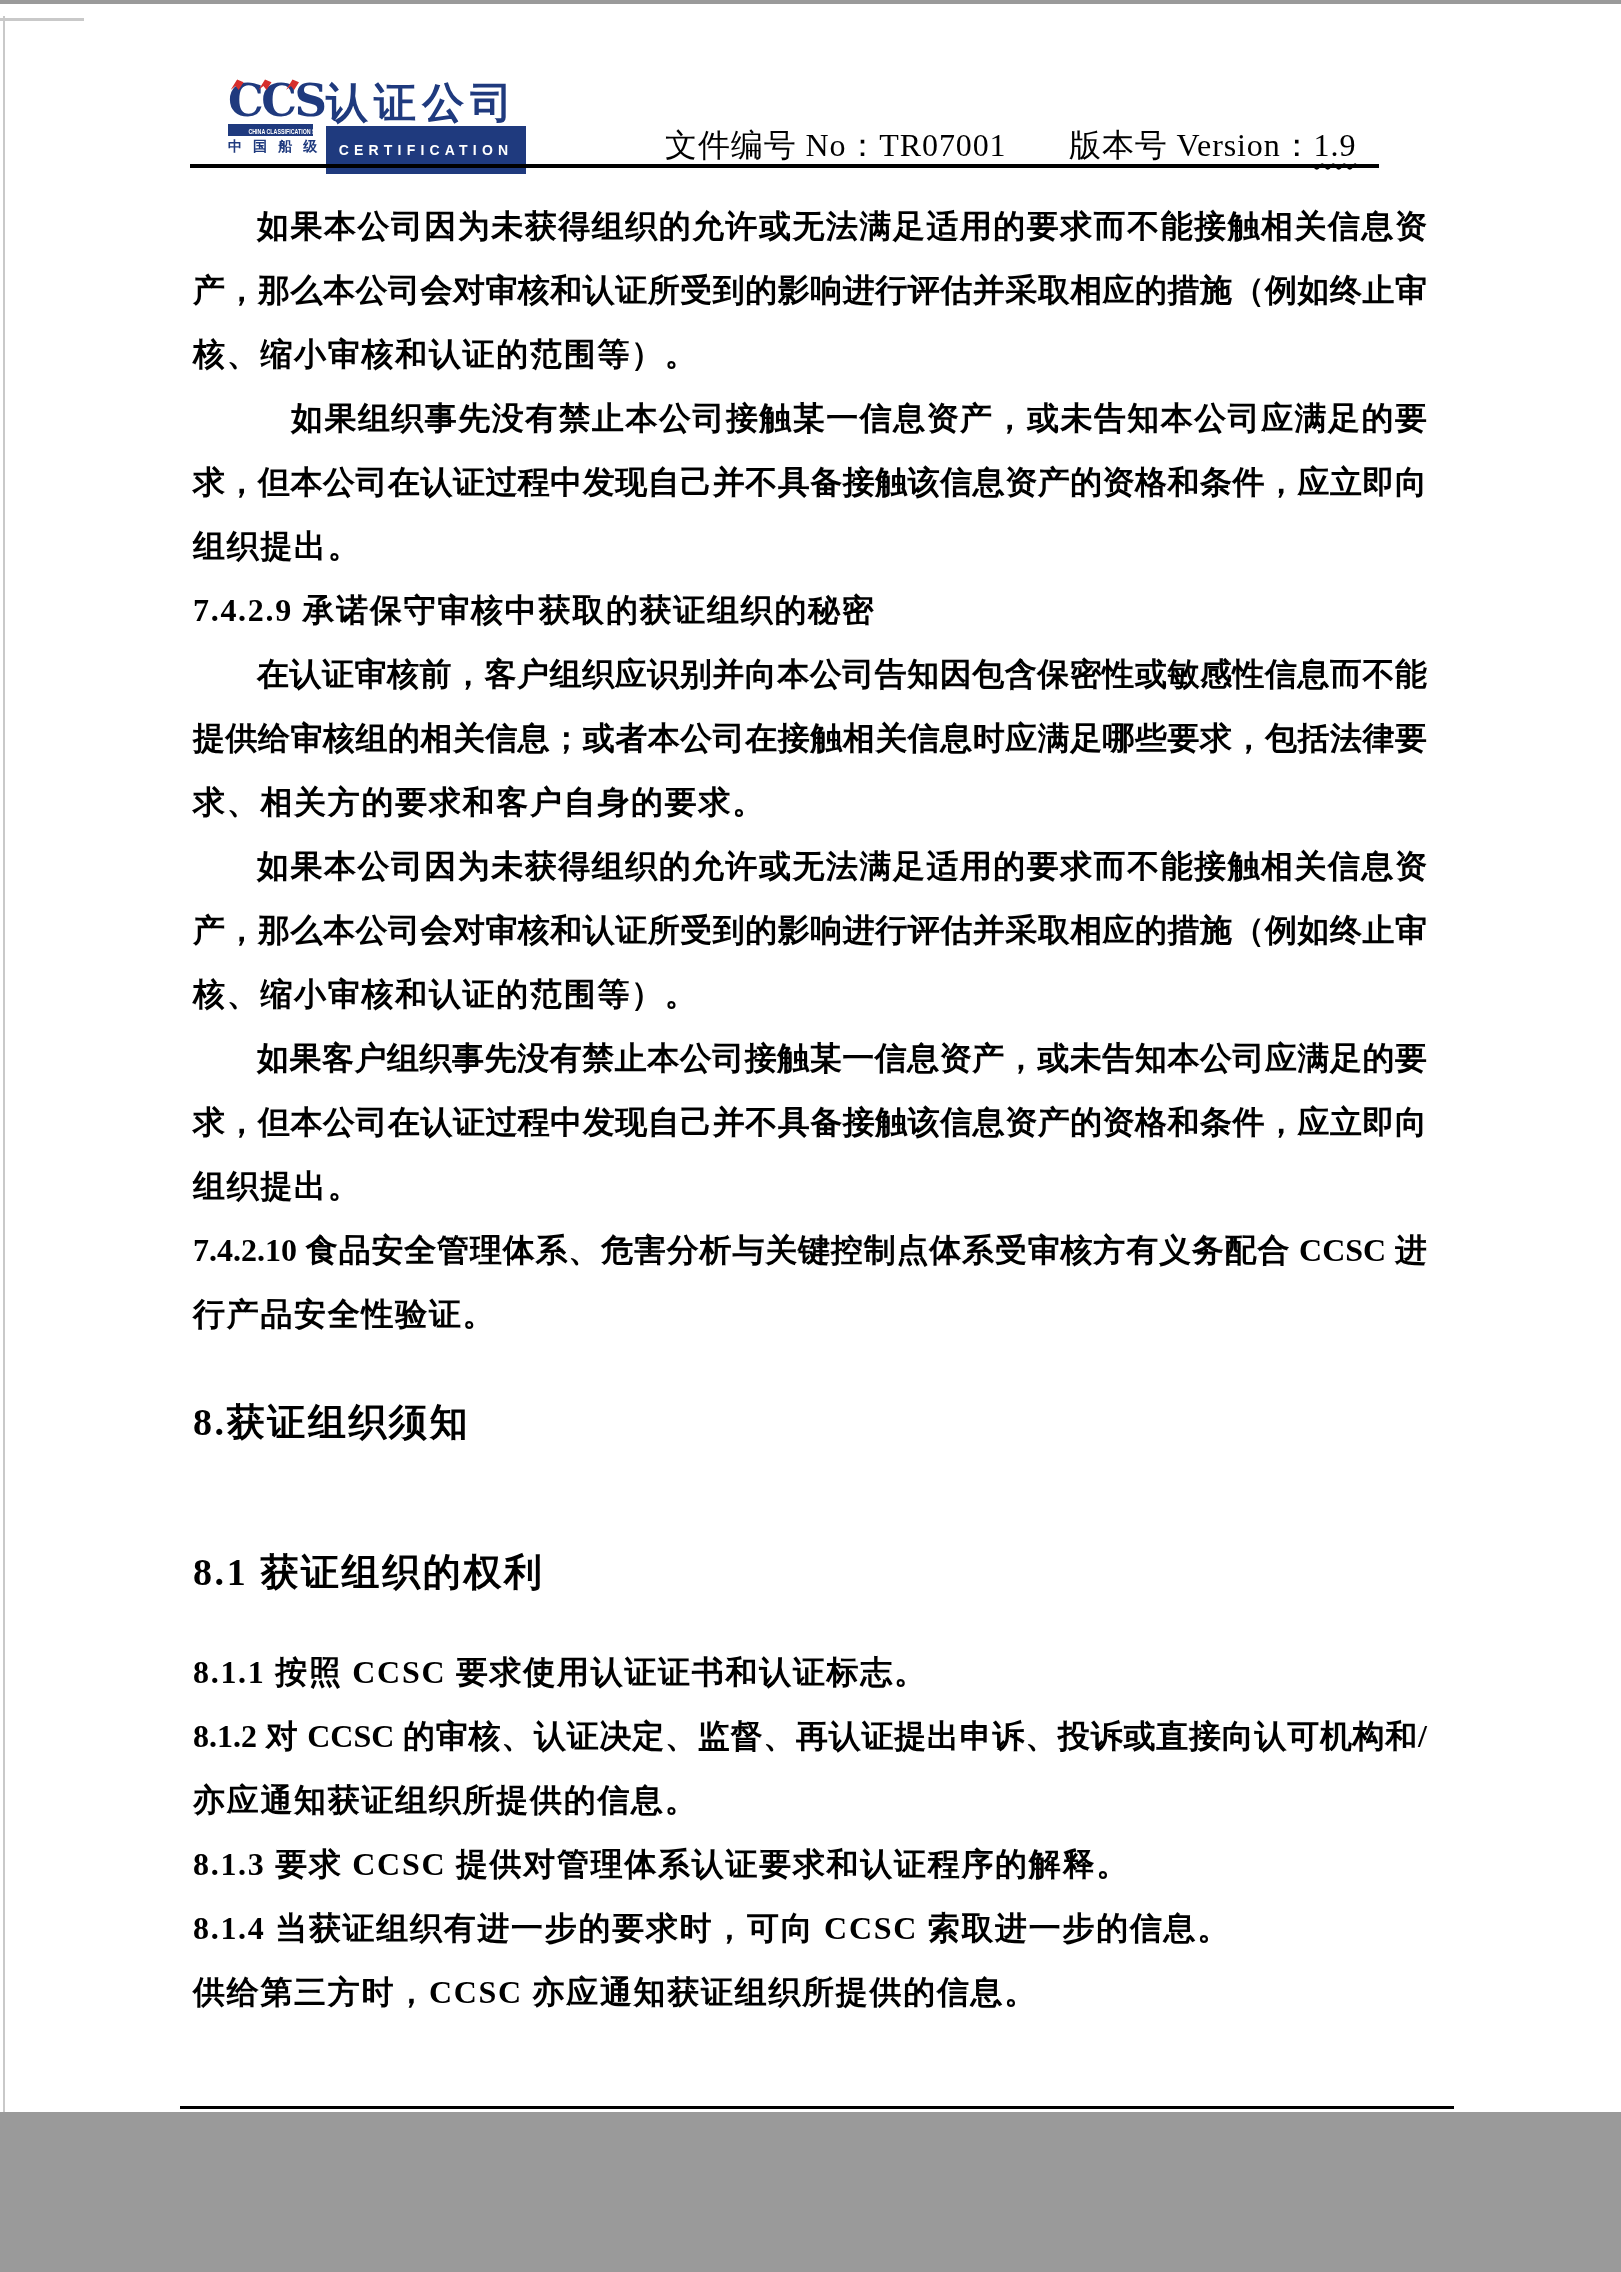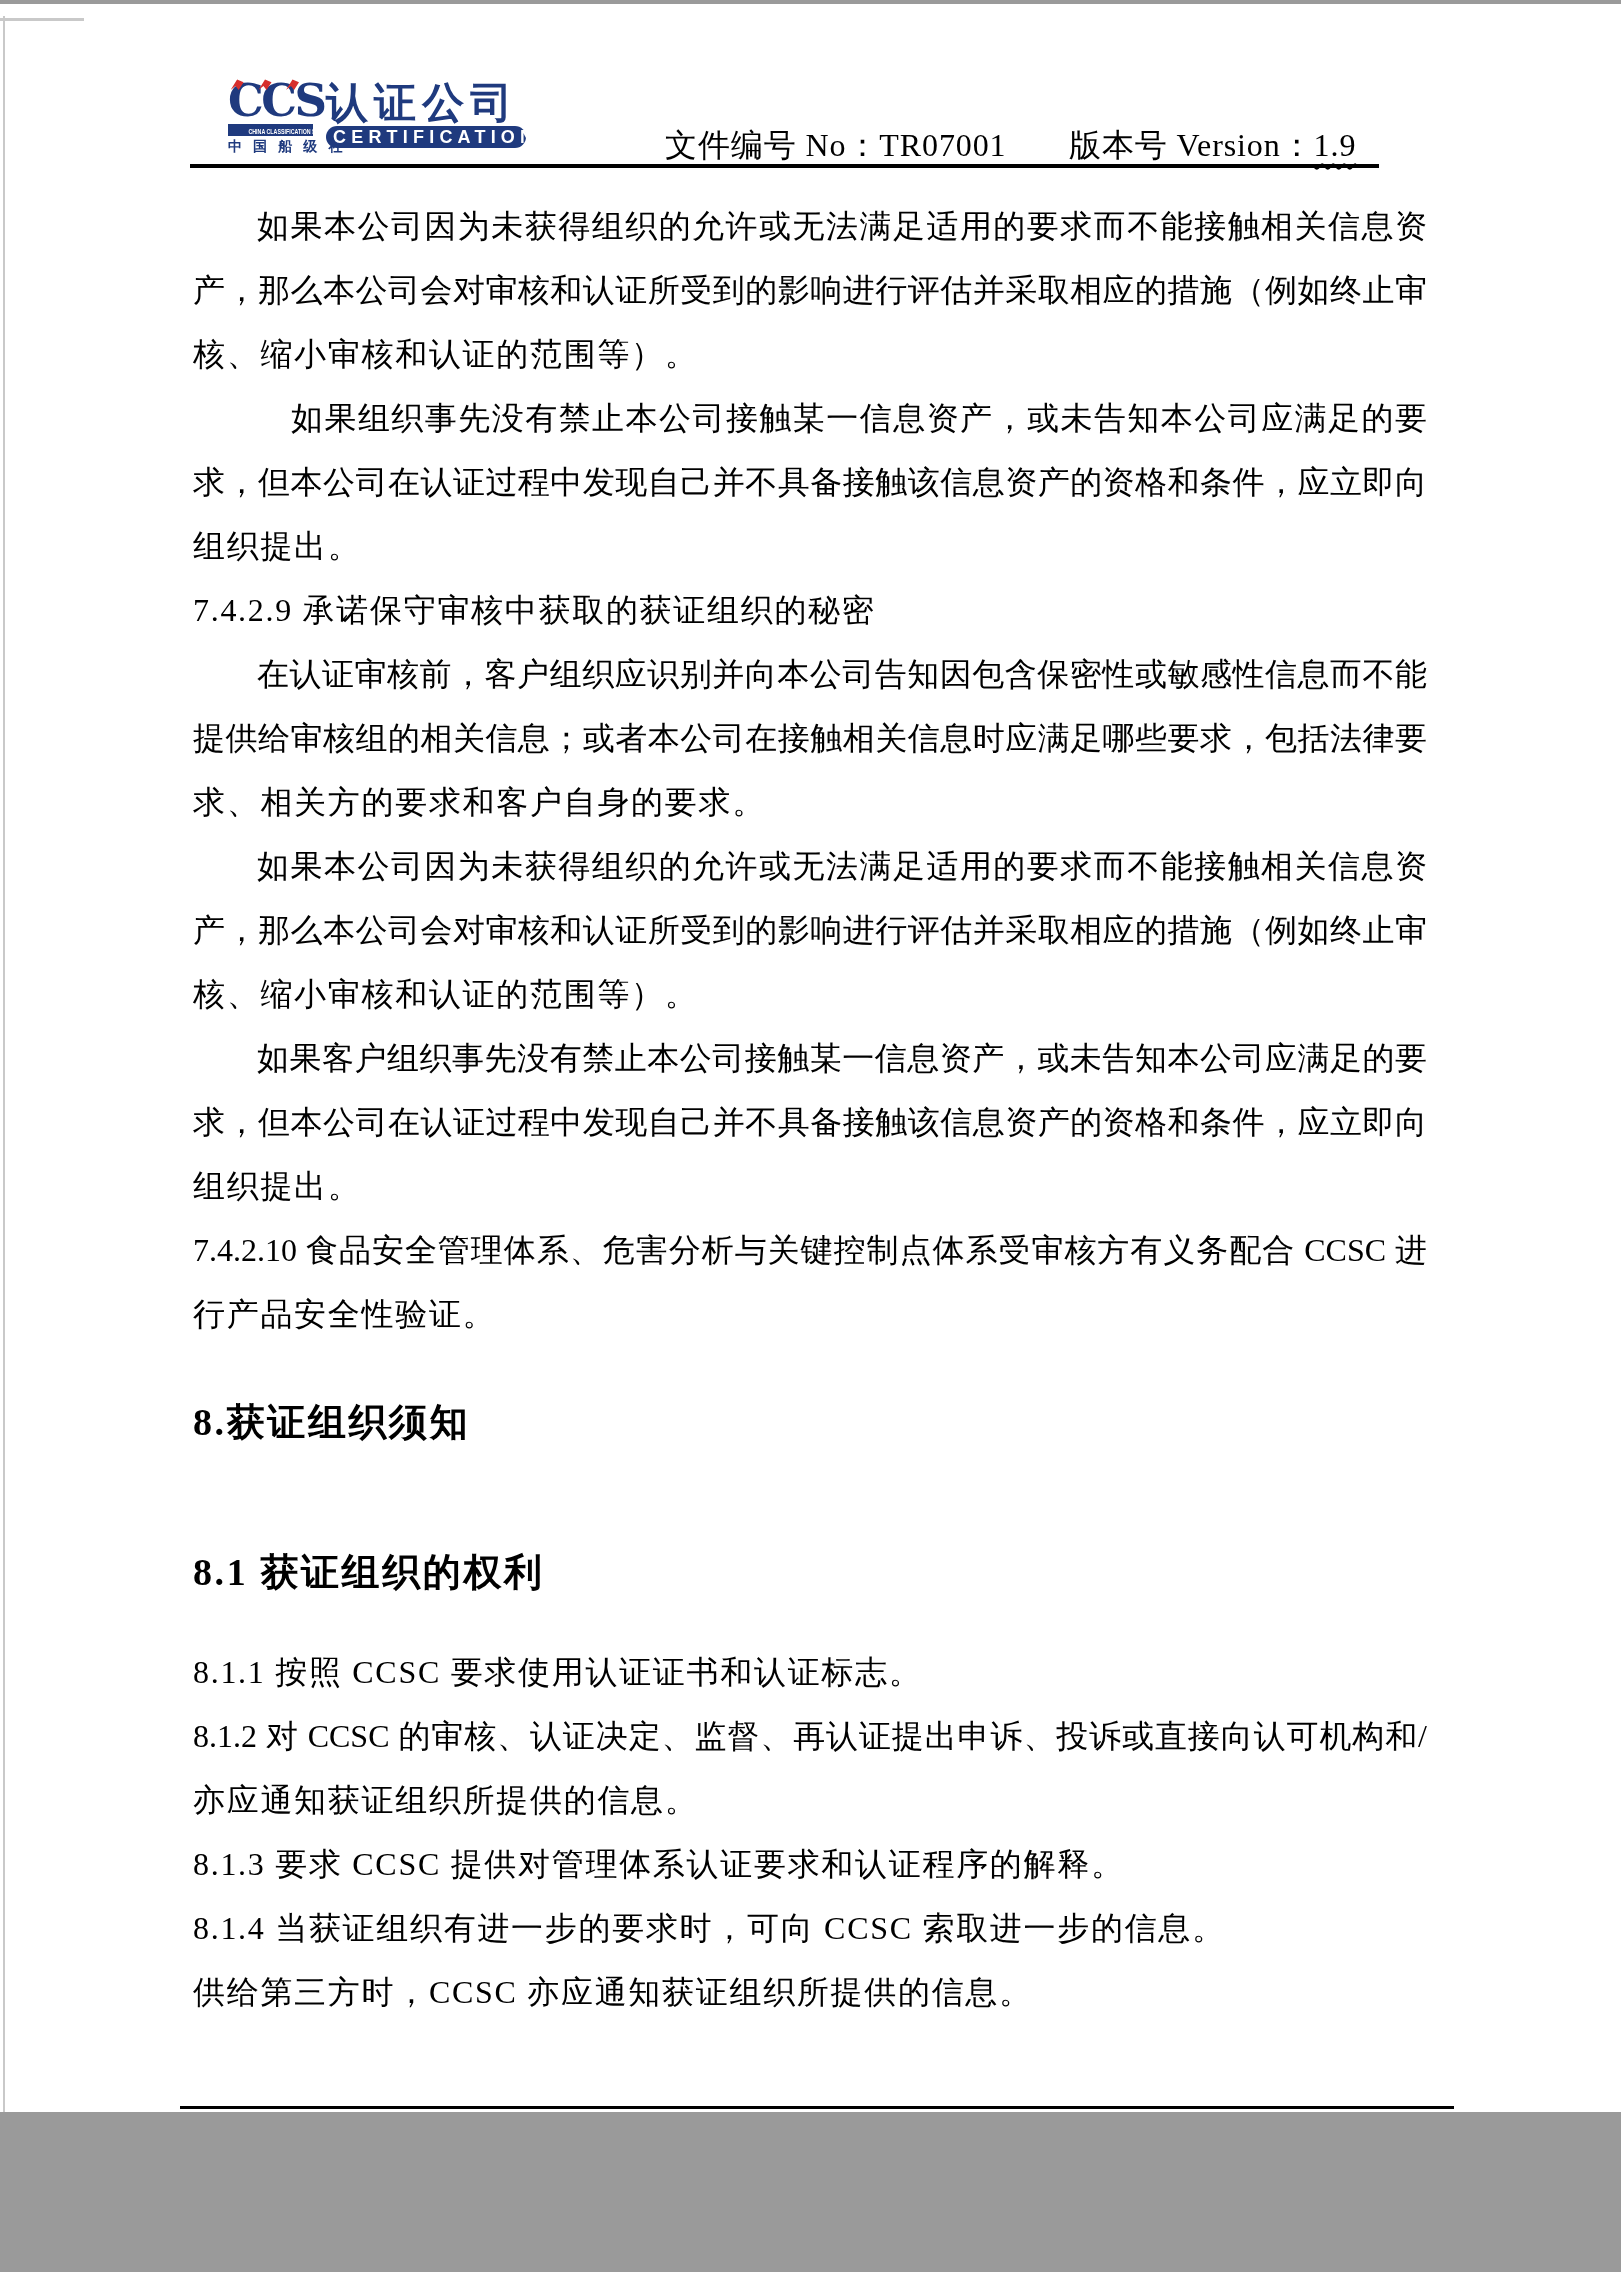--- a/index.html
+++ b/index.html
@@ -27,32 +27,32 @@
   .ccs-bar { margin-top:1.7px; width:85px; height:12.2px; background:var(--navy);
     color:#fff; text-align:center; line-height:12.2px; overflow:visible; white-space:nowrap; }
   .ccs-bar-text { display:inline-block; font-family:"Liberation Sans",sans-serif;
     font-weight:bold; font-size:7.8px; transform:scaleX(0.68); transform-origin:center; }
   .ccs-cn { margin-top:1.7px; font-size:14px; font-weight:bold; letter-spacing:3.8px;
     color:var(--navy); white-space:nowrap; }
   .logo-right { position:absolute; left:98px; top:1.7px; }
   .cert-cn { font-size:42px; font-weight:bold; letter-spacing:6.1px; line-height:38px;
     color:var(--navy); white-space:nowrap; }
   .cert-bar { margin-top:4.4px; width:186px; height:22px; background:var(--navy);
-    color:#fff; text-align:center; line-height:22px; padding:0 7px;
-    font-family:"Liberation Sans",sans-serif; font-weight:bold; font-size:18px;
-    letter-spacing:5.2px; white-space:nowrap;border-radius:11px; }
+    color:#fff; text-align:center; line-height:22px; padding:13px 7px;
+    font-family:"Liberation Sans",sans-serif; font-weight:bold; font-size:14px;
+    letter-spacing:5.2px; white-space:nowrap; }
   .doc-no  { position:absolute; left:665px;  top:120px; font-size:32px; letter-spacing:0.9px; white-space:nowrap; }
   .version { position:absolute; left:1069px; top:120px; font-size:32px; letter-spacing:0.9px; white-space:nowrap; }
   .version-value { text-decoration:underline wavy 1.7px #000; text-underline-offset:7px; }
   .header-rule { position:absolute; left:190px; top:160px; width:1189px; height:3.5px; background:#000; }
 
   
   .content { position:absolute; left:193px; top:190px; width:1234px; }
   .line { height:64px; line-height:64px; font-size:32px; letter-spacing:1.7px;
-    white-space:nowrap; overflow:visible; }
+    white-space:nowrap; overflow:visible;font-weight:bold; }
   .s-j { white-space:normal; text-align:justify; text-align-last:justify; text-justify:inter-character; letter-spacing:0; }
   .s-e { text-align:left; }
   .ind-2 { text-indent:64px; }
   .ind-3 { text-indent:98px; }
   .s-h1, .s-h2 { font-size:38px; font-weight:bold; letter-spacing:2.6px; height:52px; line-height:52px; }
   .s-h1 { margin-top:50px; }
   .s-h2 { margin-top:98px; margin-bottom:42px; }
 
   
   .footer-rule-1 { position:absolute; left:180px; top:2102px; width:1274px; height:2.6px; background:#000; }

